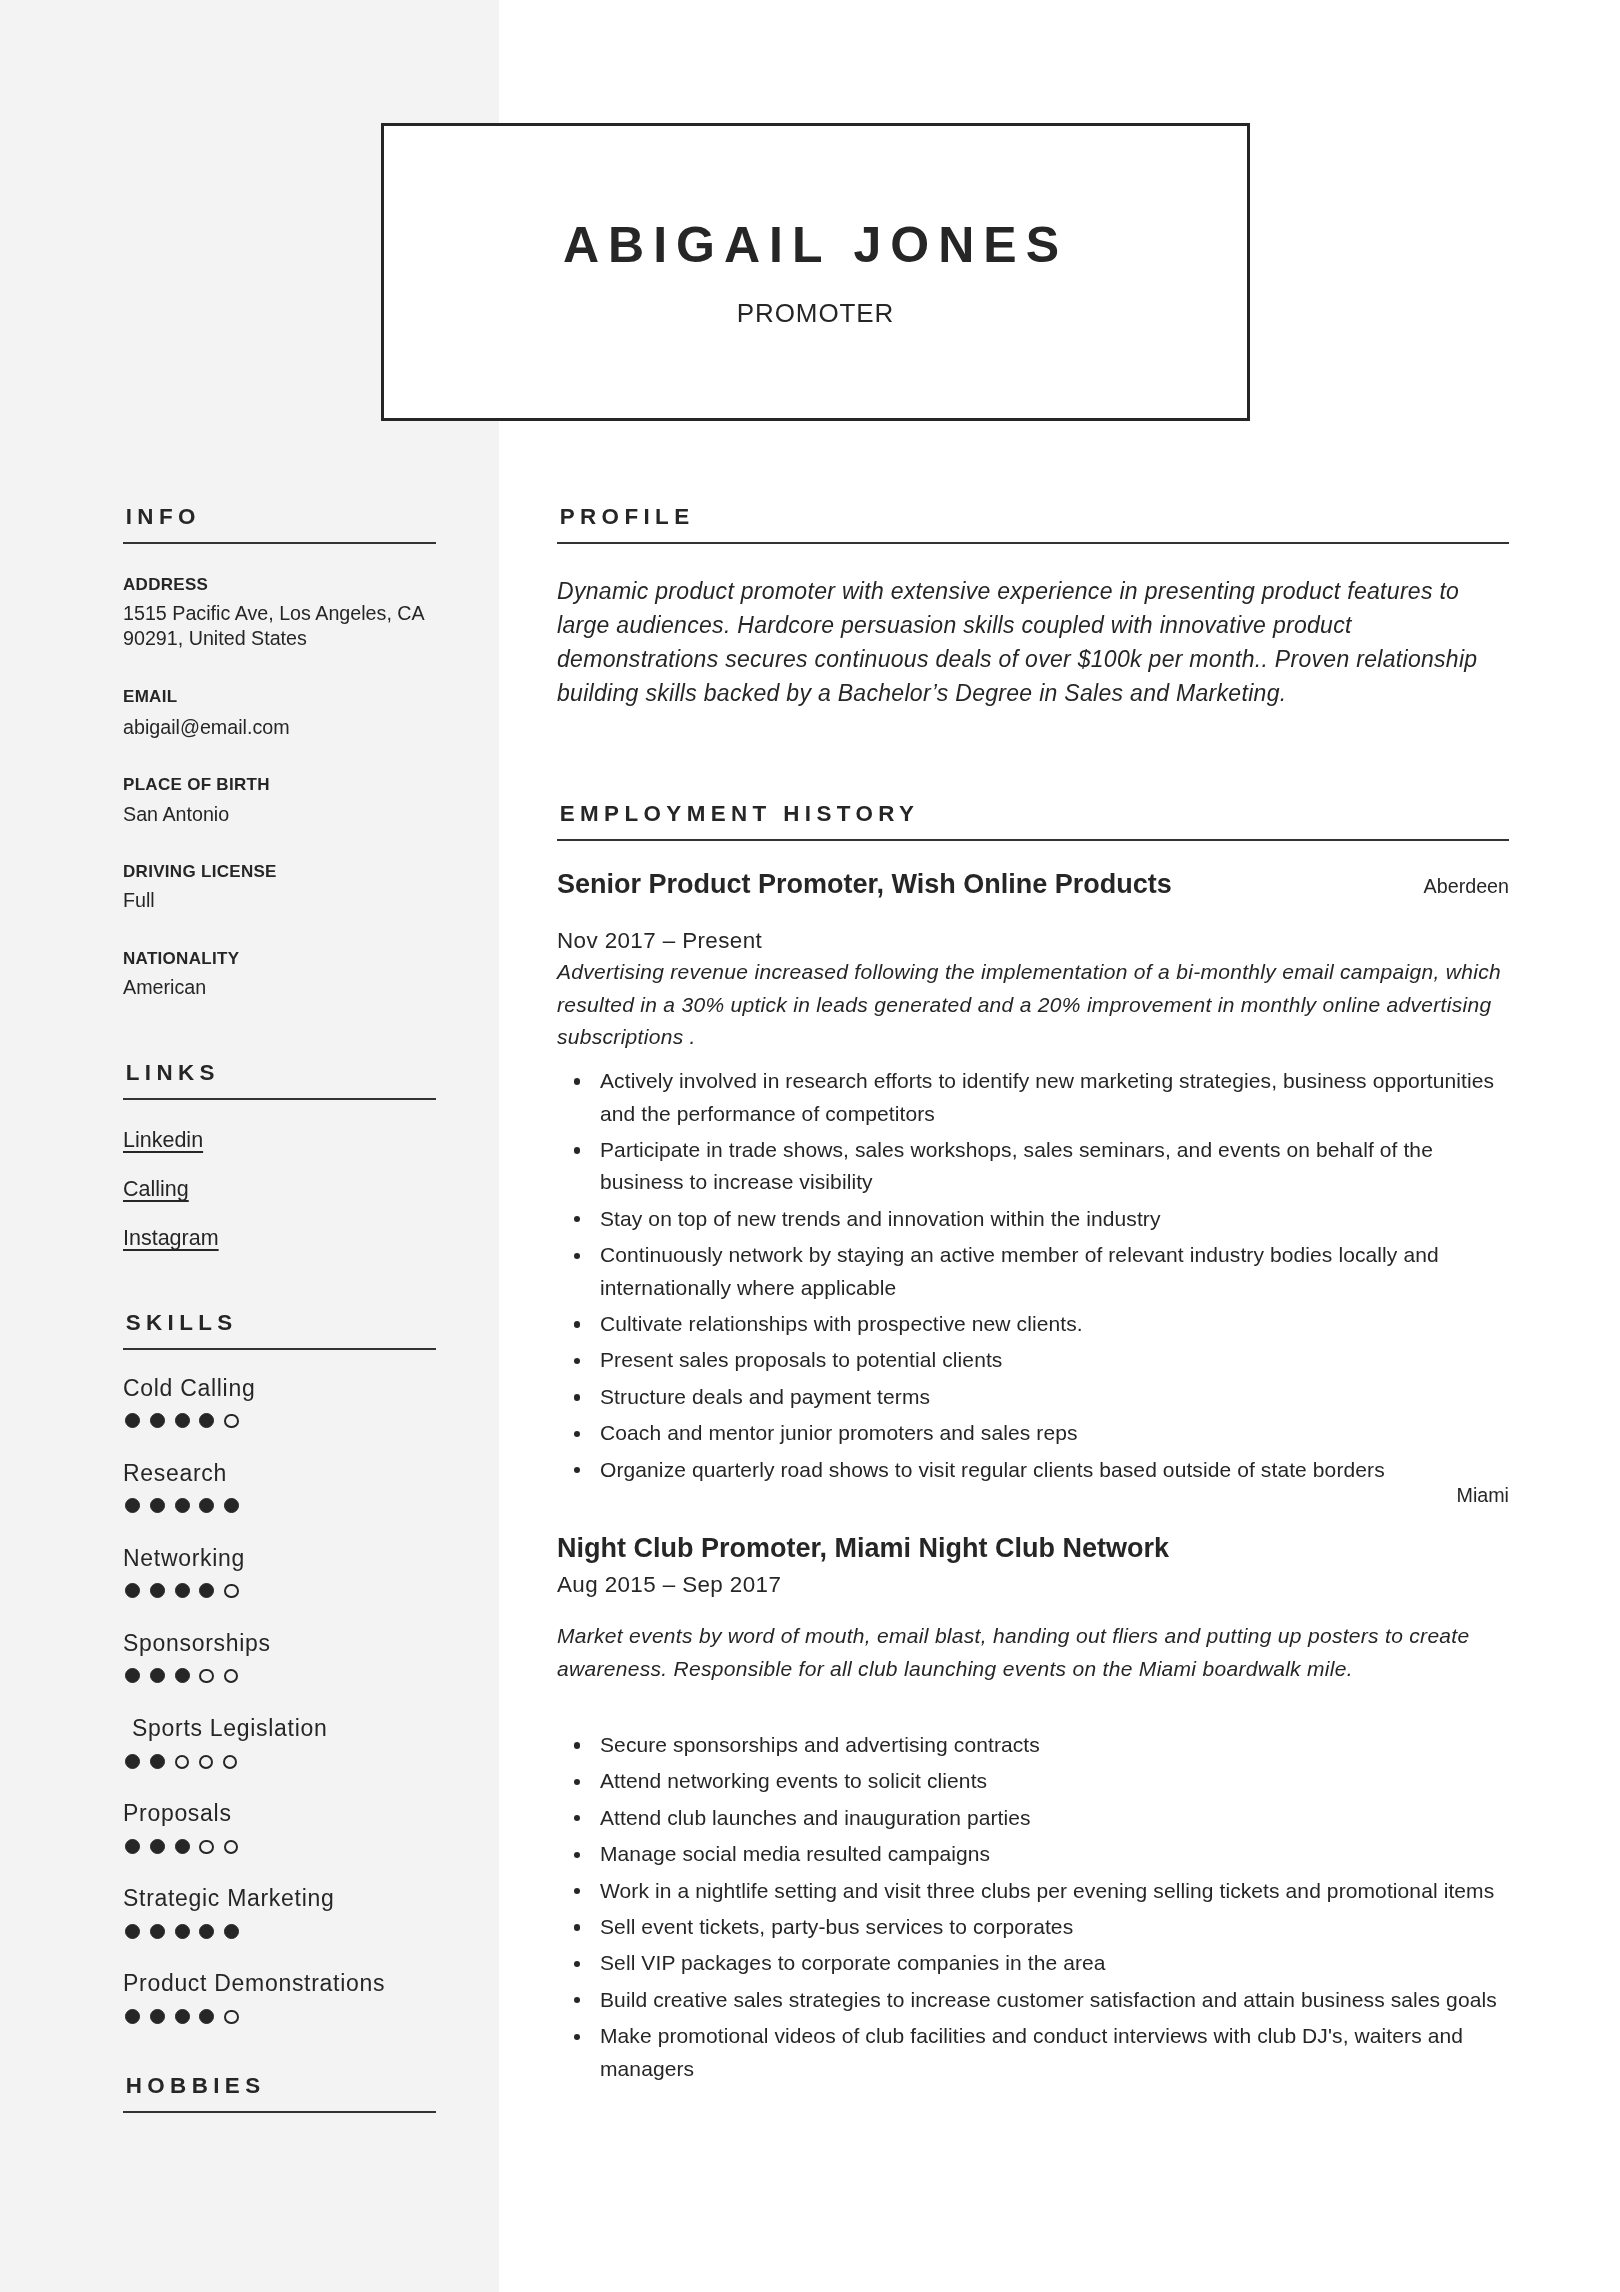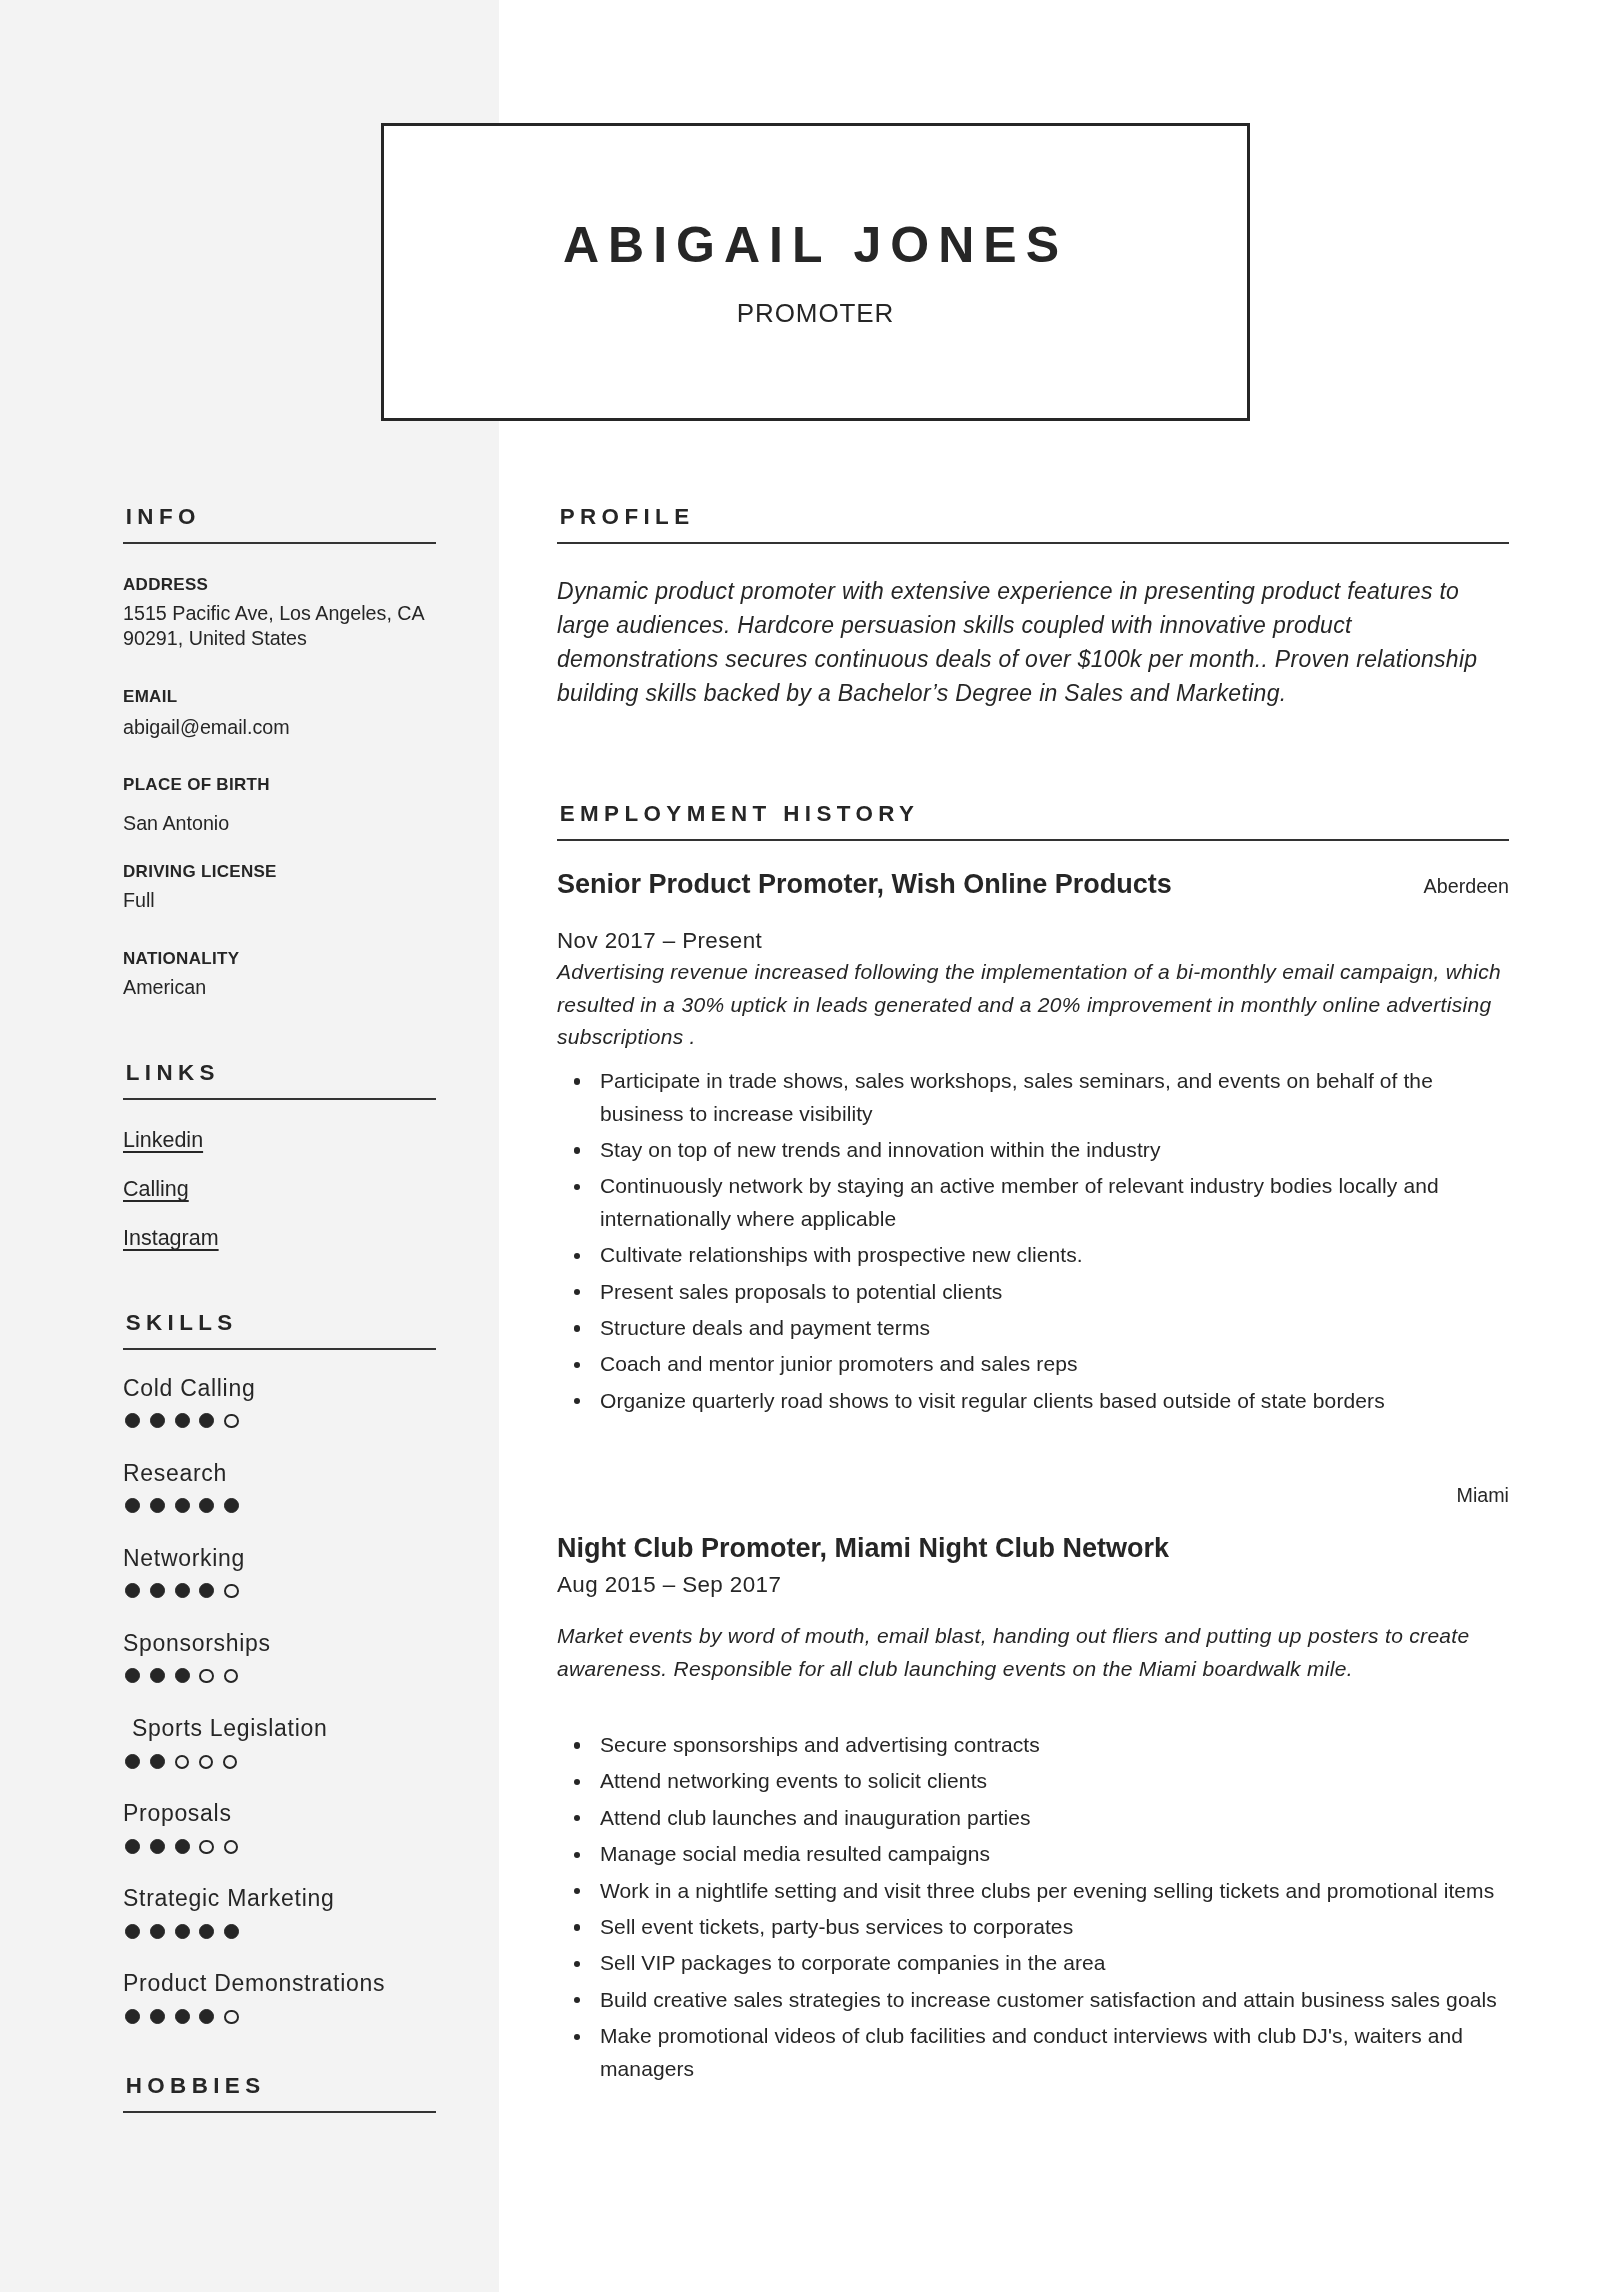--- a/index.html
+++ b/index.html
@@ -211,21 +211,21 @@
 
     <div class="side-section" style="top:502px;">
       <div class="section-heading">INFO</div>
       <div class="section-rule"></div>
     </div>
     <div class="info-label" style="top:575px;">ADDRESS</div>
     <div class="info-value" style="top:601px;">1515 Pacific Ave, Los Angeles, CA 90291, United States</div>
     <div class="info-label" style="top:687px;">EMAIL</div>
     <div class="info-value" style="top:715px;">abigail@email.com</div>
     <div class="info-label" style="top:775px;">PLACE OF BIRTH</div>
-    <div class="info-value" style="top:802px;margin-top:9px;">San Antonio</div>
+    <div class="info-value" style="top:802px;">San Antonio</div>
     <div class="info-label" style="top:862px;">DRIVING LICENSE</div>
     <div class="info-value" style="top:888px;">Full</div>
     <div class="info-label" style="top:949px;">NATIONALITY</div>
     <div class="info-value" style="top:975px;">American</div>
 
     <div class="side-section" style="top:1058px;">
       <div class="section-heading">LINKS</div>
       <div class="section-rule"></div>
     </div>
     <a class="link-item" style="top:1128px;">Linkedin</a>
@@ -321,20 +321,21 @@
     <div class="main-section" style="top:799px;">
       <div class="section-heading">EMPLOYMENT HISTORY</div>
       <div class="section-rule"></div>
     </div>
 
     <div class="job-title" style="top:869px;">Senior Product Promoter, Wish Online Products</div>
     <div class="job-location" style="top:875px;">Aberdeen</div>
     <div class="job-dates" style="top:928px;">Nov 2017 – Present</div>
     <div class="job-desc" style="top:956px;">Advertising revenue increased following the implementation of a bi-monthly email campaign, which resulted in a 30% uptick in leads generated and a 20% improvement in monthly online advertising subscriptions .</div>
     <ul class="bullet-list" style="top:1065px;">
+        <li class="bullet-item">Actively involved in research efforts to identify new marketing strategies, business opportunities and the performance of competitors</li>
         <li class="bullet-item">Participate in trade shows, sales workshops, sales seminars, and events on behalf of the business to increase visibility</li>
         <li class="bullet-item">Stay on top of new trends and innovation within the industry</li>
         <li class="bullet-item">Continuously network by staying an active member of relevant industry bodies locally and internationally where applicable</li>
         <li class="bullet-item">Cultivate relationships with prospective new clients.</li>
         <li class="bullet-item">Present sales proposals to potential clients</li>
         <li class="bullet-item">Structure deals and payment terms</li>
         <li class="bullet-item">Coach and mentor junior promoters and sales reps</li>
         <li class="bullet-item">Organize quarterly road shows to visit regular clients based outside of state borders</li>
       </ul>
 

